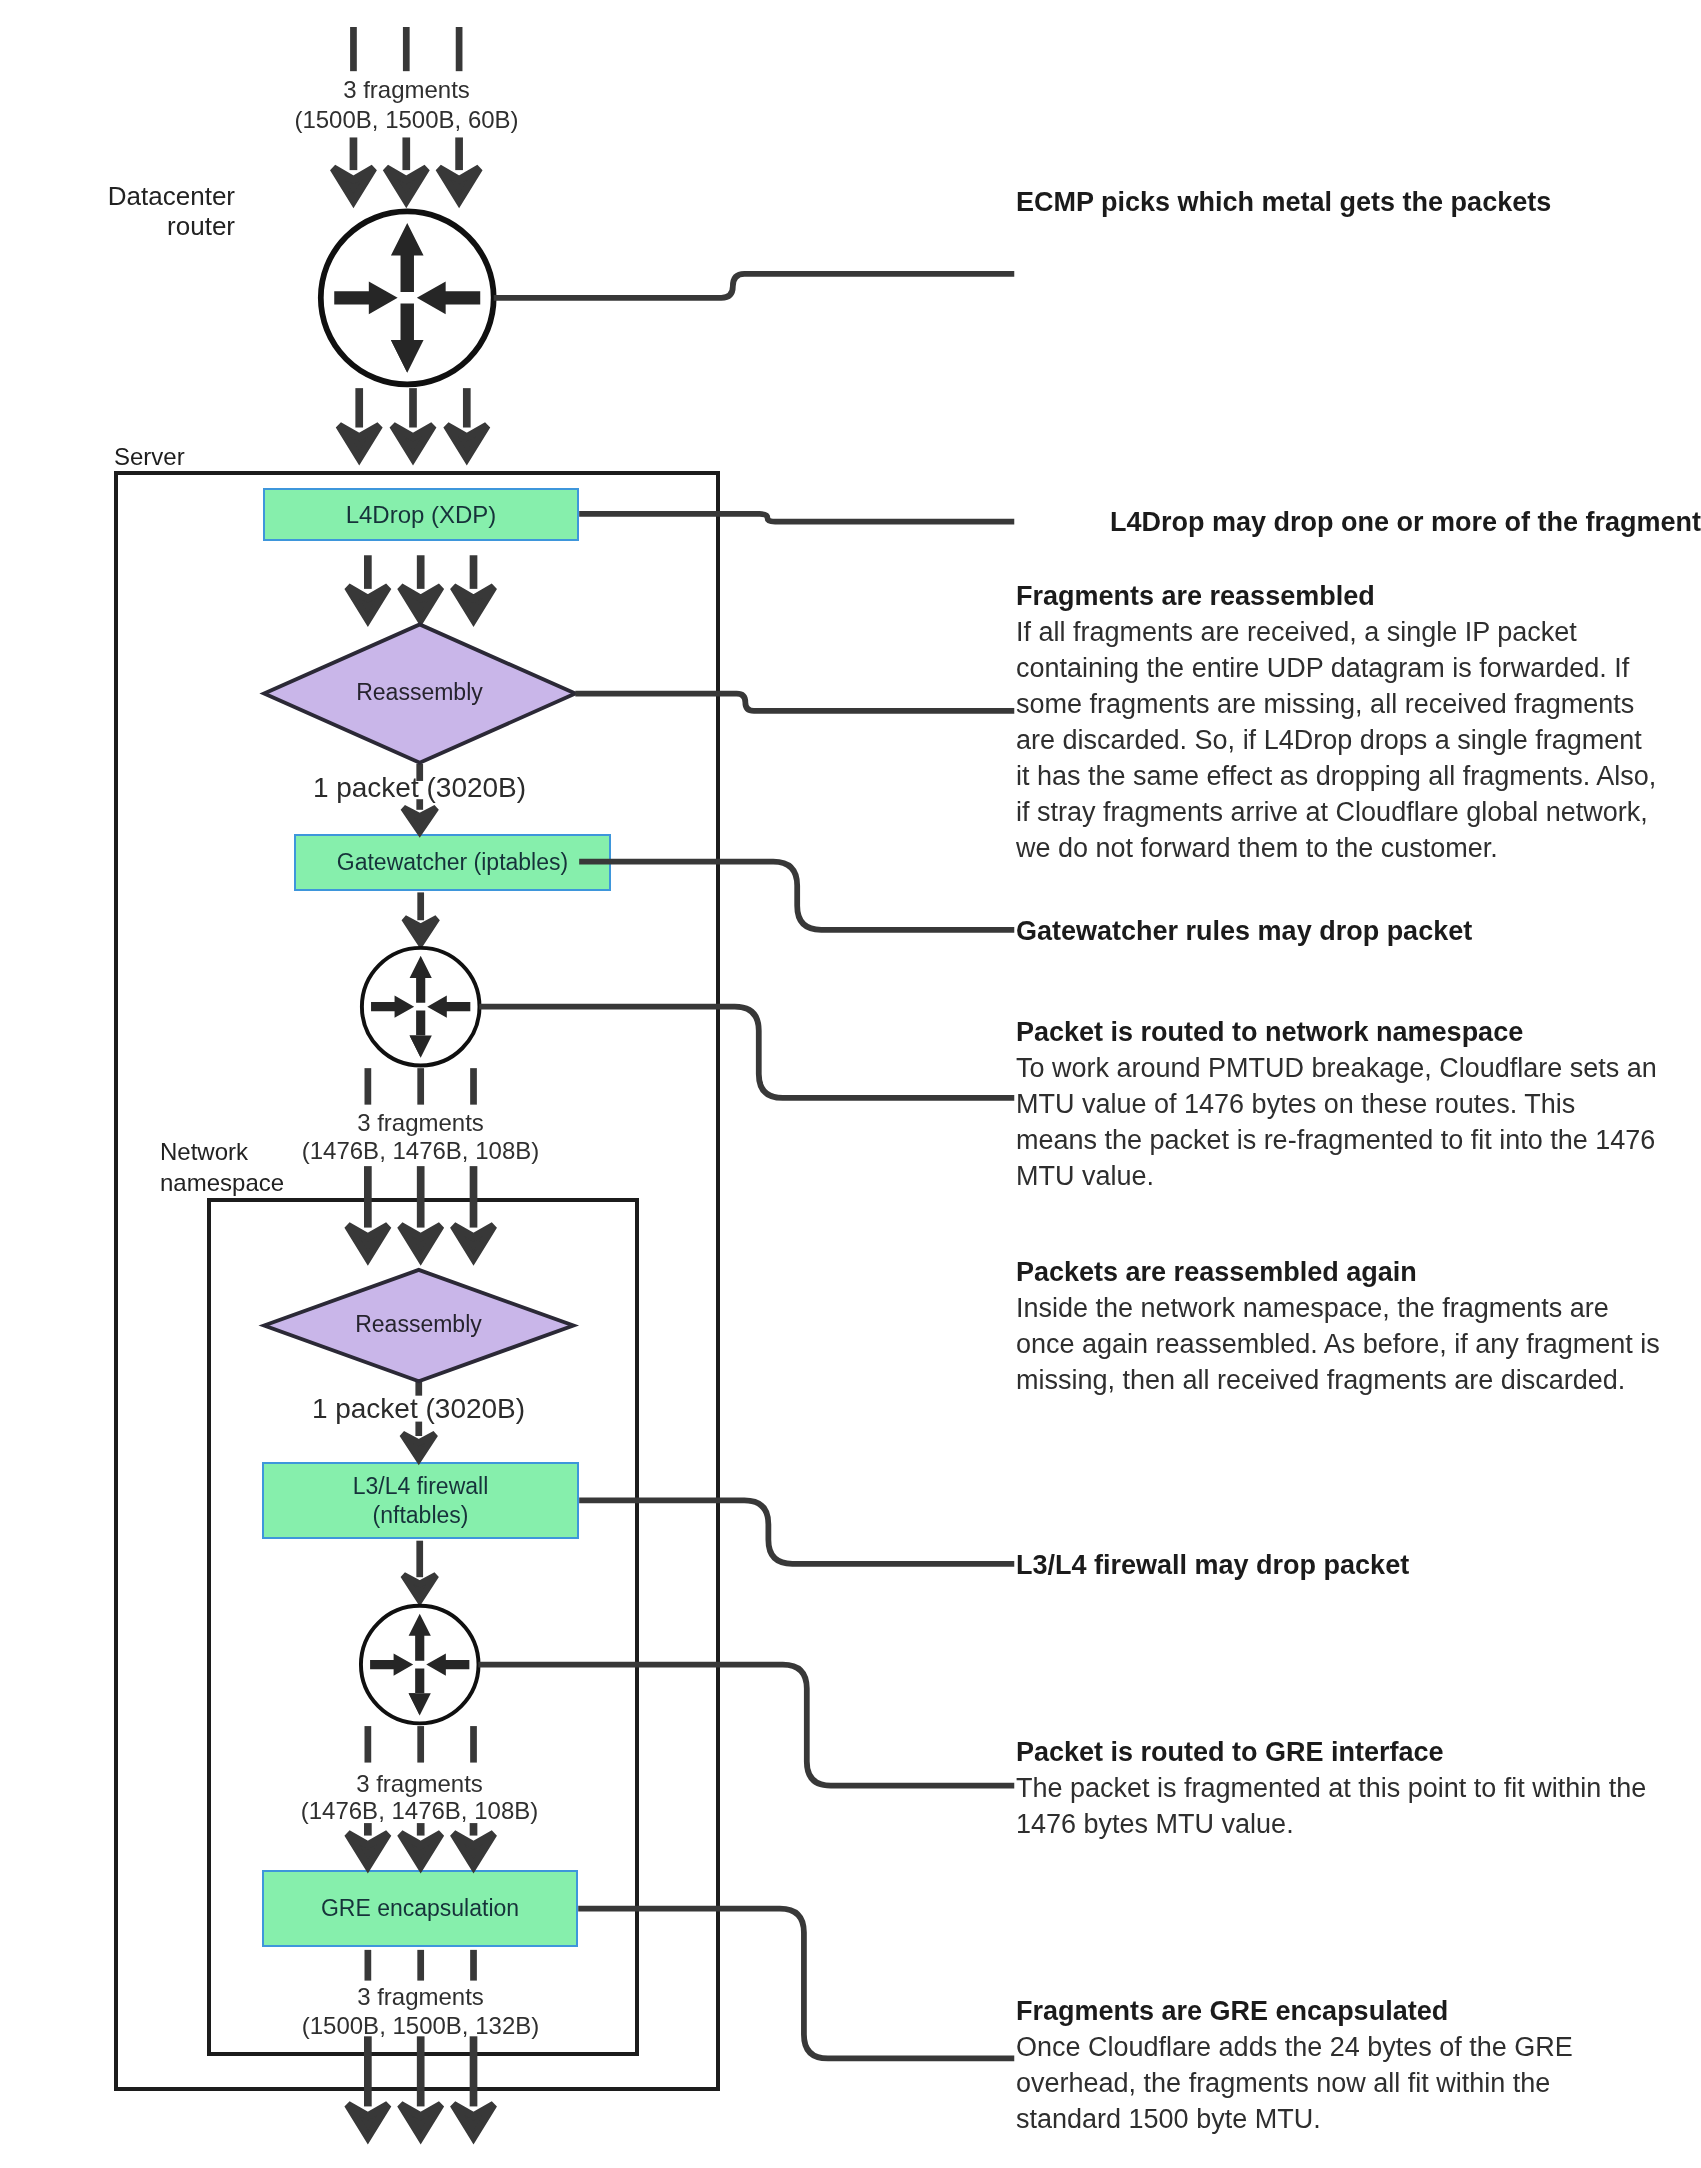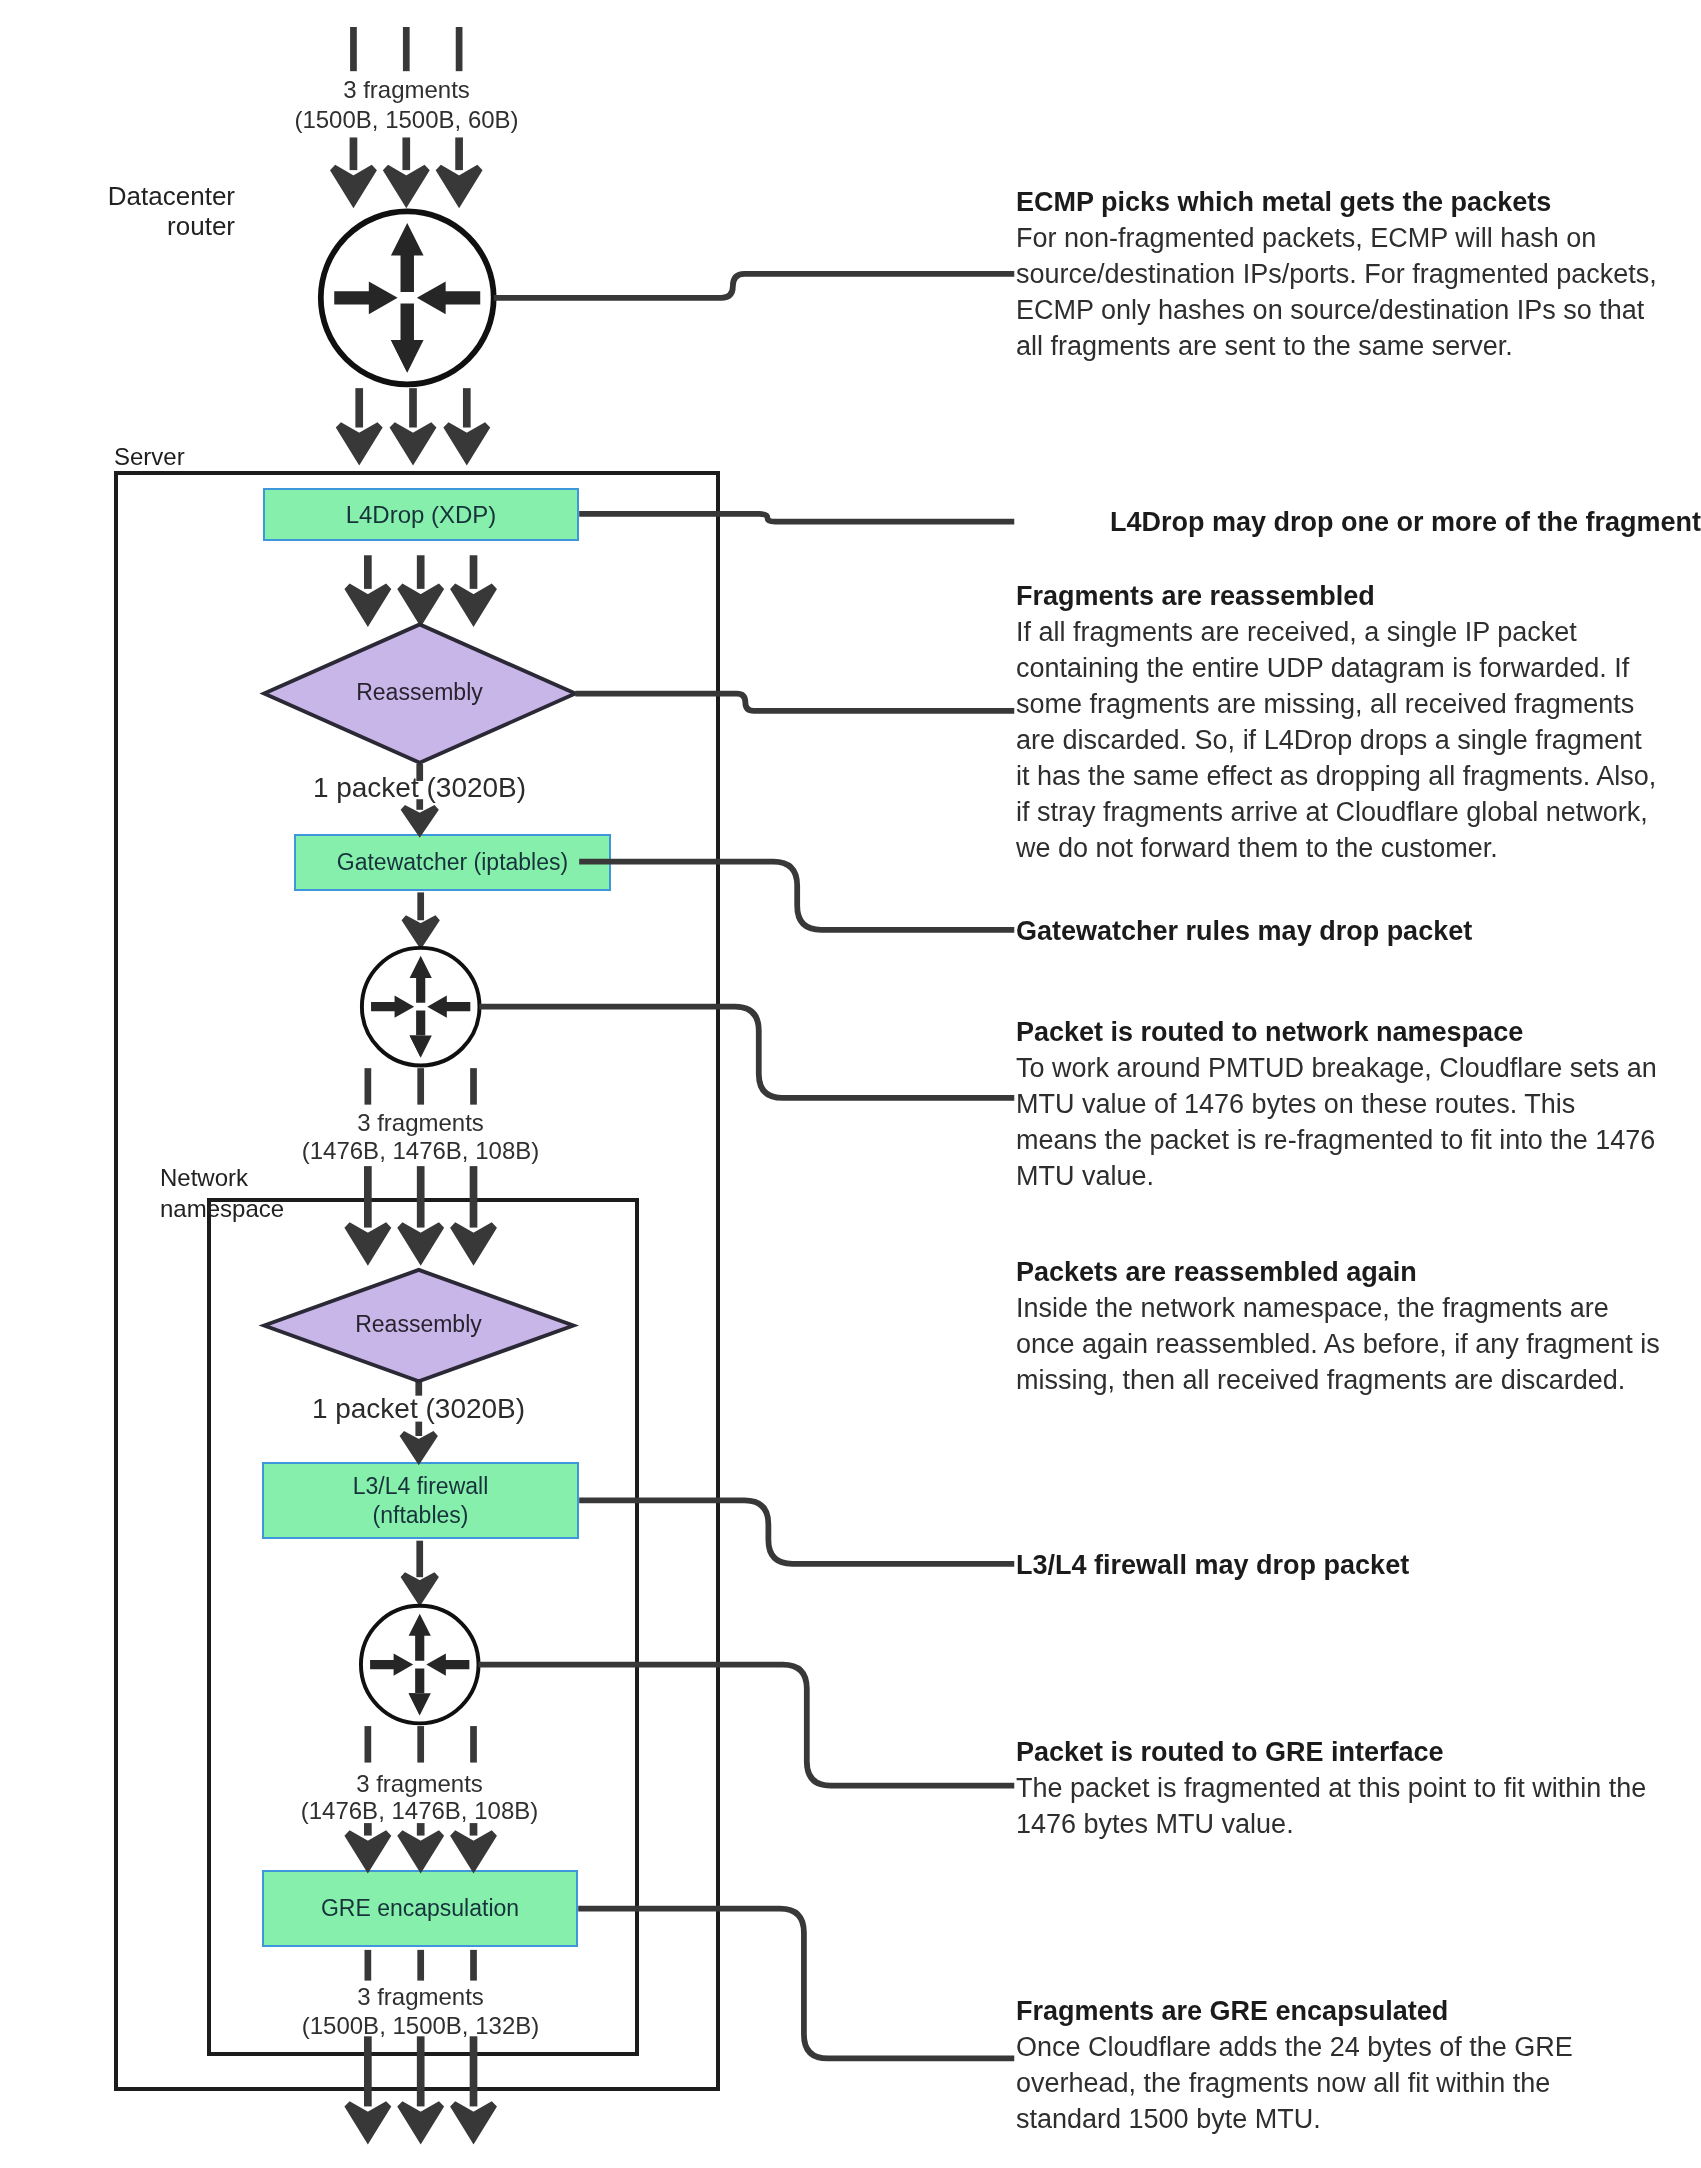--- a/index.html
+++ b/index.html
@@ -9,21 +9,21 @@
   .frame{position:absolute;border:4.8px solid #1c1c1c;box-sizing:border-box;z-index:1;background:transparent;}
   .node{position:absolute;background:#86efac;border:2.9px solid #3e96db;box-sizing:border-box;
         display:flex;flex-direction:column;align-items:center;justify-content:center;
         color:#16323a;font-size:24px;line-height:29px;text-align:center;z-index:1;}
   .txt{position:absolute;z-index:3;}
   .caption{width:307px;text-align:center;font-size:24px;line-height:30px;color:#2f2f2f;}
   .pkt{width:307px;text-align:center;font-size:28px;color:#2b2b2b;}
   .dlabel{width:211px;text-align:center;font-size:23px;color:#26242e;}
   .outer-label{font-size:24px;color:#1d1d1d;}
   .dc{width:192px;text-align:center;font-size:26px;line-height:30px;color:#222;}
-  .ns{font-size:24px;line-height:31px;color:#222;margin-top:26px;}
+  .ns{font-size:24px;line-height:31px;color:#222;}
   .ann{width:644px;font-size:27px;line-height:36px;color:#2e2e2e;}
   .ann-title{font-weight:bold;color:#1b1b1b;}
 </style>
 </head>
 <body>
 
 <div id="canvas">
 
   <div class="frame" style="left:114px;top:471px;width:606px;height:1620px;"></div>
   <div class="frame" style="left:207px;top:1198px;width:432px;height:858px;"></div>
@@ -183,21 +183,20 @@
   <div class="txt pkt" style="left:265px;top:1393px;">1 packet (3020B)</div>
 
   <div class="txt caption" style="left:266px;top:1769px;">3 fragments</div>
   <div class="txt caption" style="left:266px;top:1796px;">(1476B, 1476B, 108B)</div>
 
   <div class="txt caption" style="left:267px;top:1982px;">3 fragments</div>
   <div class="txt caption" style="left:267px;top:2011px;">(1500B, 1500B, 132B)</div>
 
   <div class="txt ann" style="left:1016px;top:184px;">
     <div class="ann-title">ECMP picks which metal gets the packets</div>
-    <div class="ann-body">For non-fragmented packets, ECMP will hash on source/destination IPs/ports. For fragmented packets, ECMP only hashes on source/destination IPs so that all fragments are sent to the same server.</div>
   </div>
   <div class="txt ann" style="left:1072px;top:504px;text-align:right;">
     <div class="ann-title">L4Drop may drop one or more of the fragments</div>
     <div class="ann-body"></div>
   </div>
   <div class="txt ann" style="left:1016px;top:578px;">
     <div class="ann-title">Fragments are reassembled</div>
     <div class="ann-body">If all fragments are received, a single IP packet containing the entire UDP datagram is forwarded. If some fragments are missing, all received fragments are discarded. So, if L4Drop drops a single fragment it has the same effect as dropping all fragments. Also, if stray fragments arrive at Cloudflare global network, we do not forward them to the customer.</div>
   </div>
   <div class="txt ann" style="left:1016px;top:913px;">

